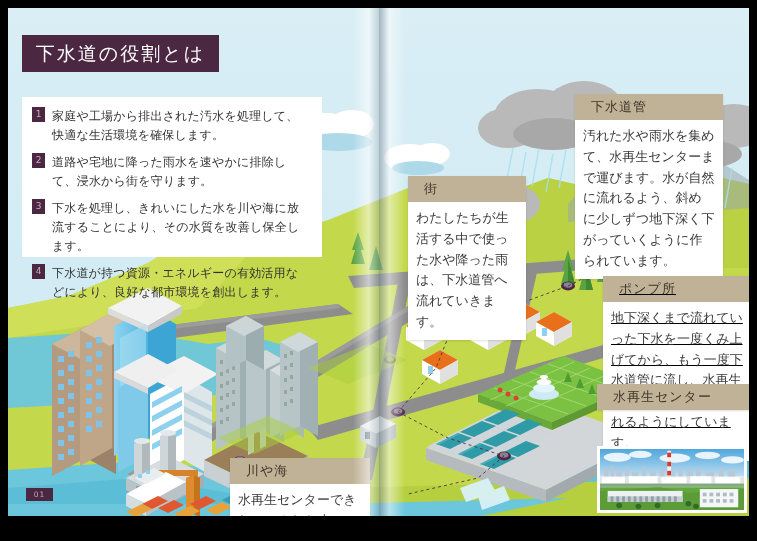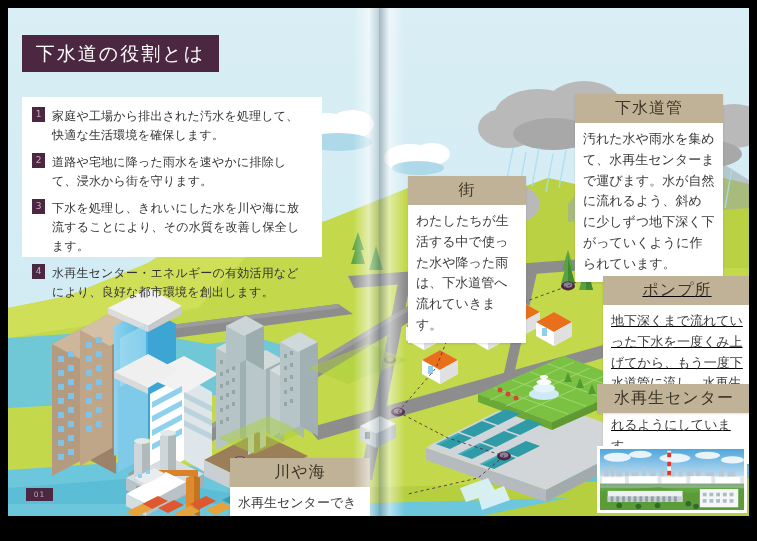--- a/index.html
+++ b/index.html
@@ -35,22 +35,22 @@
   .list-panel { position:absolute; left:14px; top:89px; width:300px; height:160px;
                 background:#fff; z-index:21; padding:10px 12px 0 10px; }
   .li { display:flex; gap:7px; margin-bottom:9px; }
   .li-num { flex:0 0 auto; width:13px; height:15px; background:#4b2741; color:#c3aec0;
             font-size:9px; line-height:15px; text-align:center; }
   .li-txt { font-size:12px; line-height:1.55; color:#333; letter-spacing:.2px; }
 
   
   .callout { position:absolute; background:#fff; z-index:25;
              box-shadow:0 1px 2px rgba(0,0,0,.13); }
-  .callout .hd { background:#bfb296; color:#3c3528; font-size:16px; text-align:center;
-                 padding:4px 0 4px; letter-spacing:1px; }
+  .callout .hd { background:#bfb296; color:#3c3528; font-size:13px; 
+                 padding:4px 16px 4px; letter-spacing:1px; }
   .callout .bd { font-size:13px; line-height:1.6; color:#3a3a3a; padding:6px 8px 7px; }
 
   #co-pipe   { left:567px; top:86px;  width:148px; }
   #co-town   { left:400px; top:168px; width:118px; }
   #co-pump   { left:595px; top:268px; width:148px;text-decoration:underline; }
   #co-center { left:589px; top:376px; width:154px; }
   #co-river  { left:222px; top:450px; width:140px; }
 
   
   .photo-frame { position:absolute; left:589px; top:438px; width:150px; height:67px;
@@ -589,21 +589,21 @@
       <div class="li">
         <div class="li-num">2</div>
         <div class="li-txt">道路や宅地に降った雨水を速やかに排除して、浸水から街を守ります。</div>
       </div>
       <div class="li">
         <div class="li-num">3</div>
         <div class="li-txt">下水を処理し、きれいにした水を川や海に放流することにより、その水質を改善し保全します。</div>
       </div>
       <div class="li">
         <div class="li-num">4</div>
-        <div class="li-txt">水再生センター・エネルギーの有効活用などにより、良好な都市環境を創出します。</div>
+        <div class="li-txt">下水道が持つ資源・エネルギーの有効活用などにより、良好な都市環境を創出します。</div>
       </div>
     </div>
 
     <div class="callout" id="co-pipe">
       <div class="hd">下水道管</div>
       <div class="bd">汚れた水や雨水を集めて、水再生センターまで運びます。水が自然に流れるよう、斜めに少しずつ地下深く下がっていくように作られています。</div>
     </div>
 
     <div class="callout" id="co-town">
       <div class="hd">街</div>

